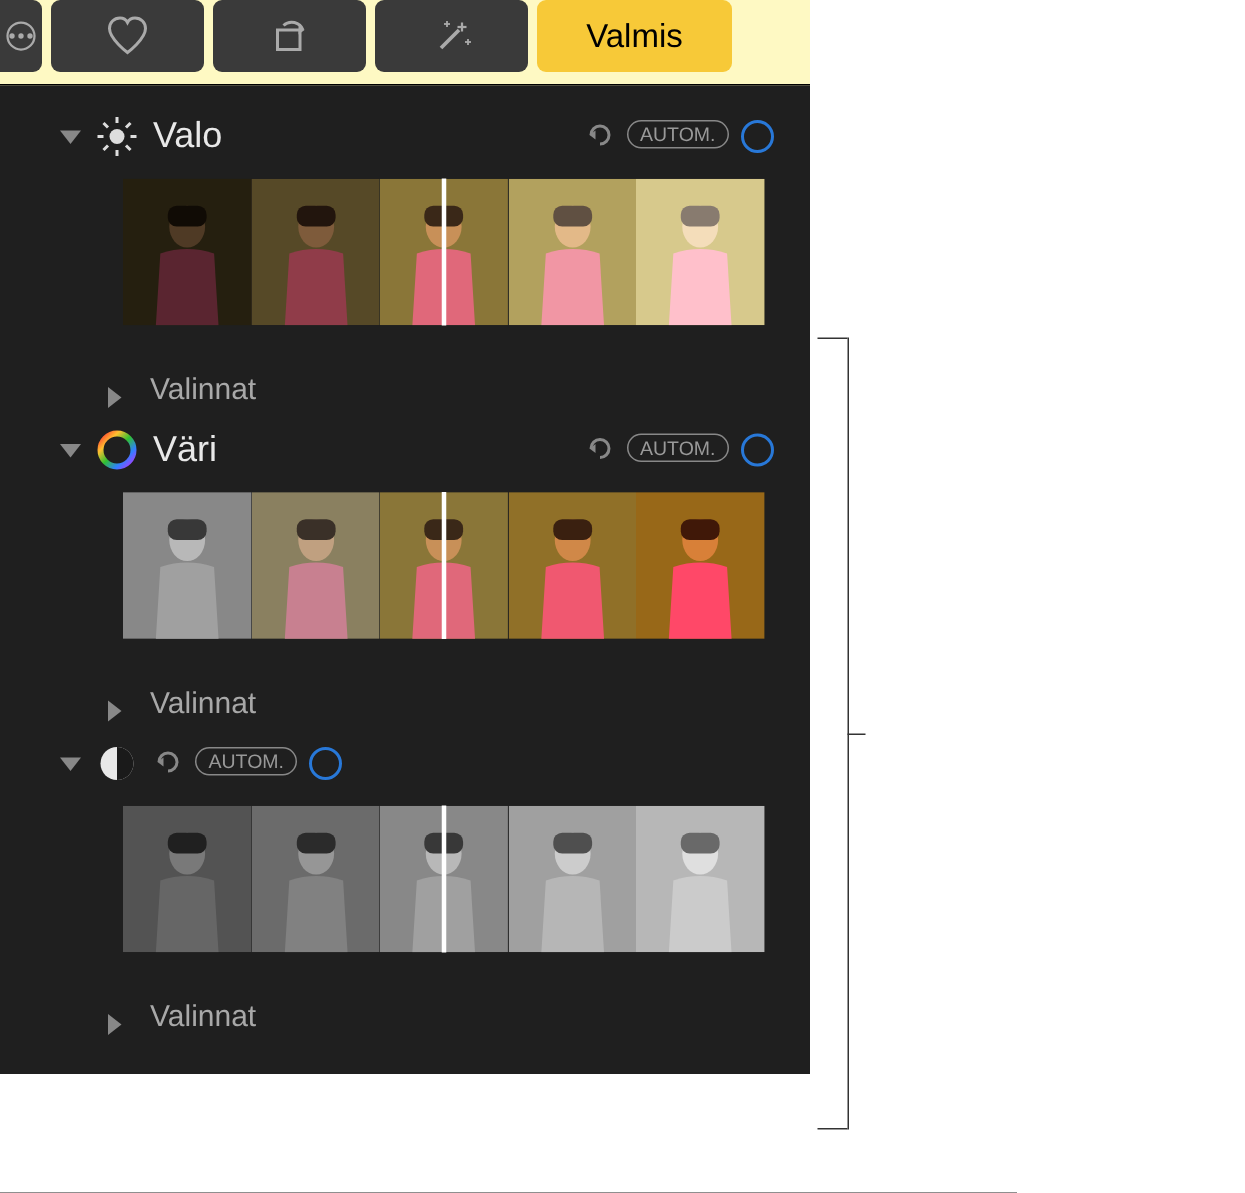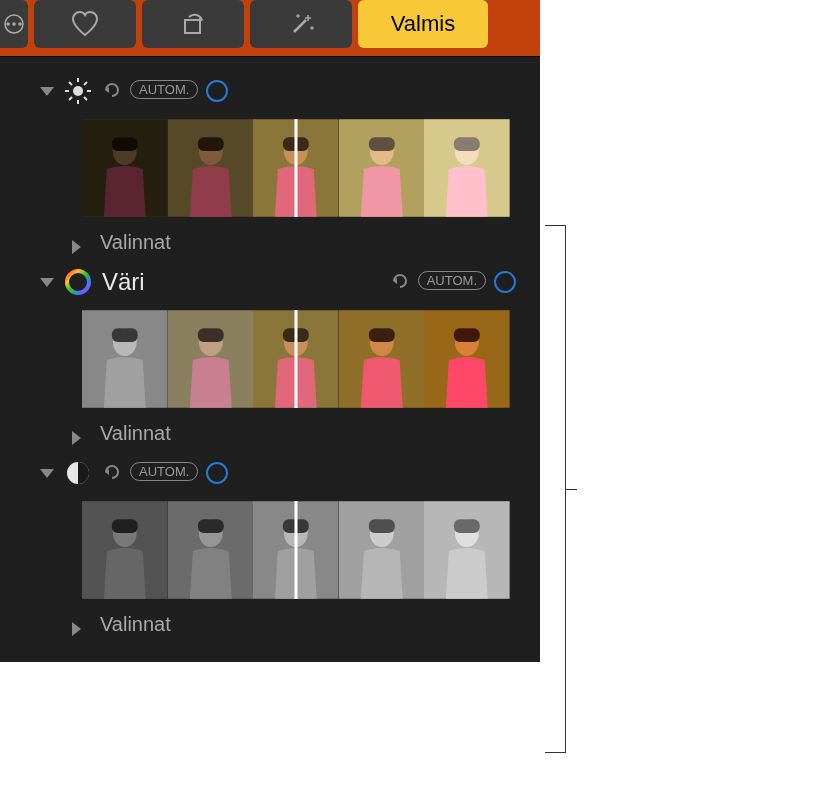--- a/index.html
+++ b/index.html
@@ -5,21 +5,21 @@
     * { margin: 0; padding: 0; box-sizing: border-box; }
     body {
       font-family: -apple-system, BlinkMacSystemFont, "Helvetica Neue", sans-serif;
       background: #ffffff;
       width: 830px;
       height: 795px;
       position: relative;
     }
     .panel {
       width: 540px;
-      background: #c2410c;
+      background: #fef9c3;
       position: relative;
     }
     .toolbar {
       display: flex;
       gap: 6px;
       padding: 0 0 8px 0;
       border-bottom: 1px solid #000;
     }
     .toolbar-btn {
       height: 48px;
@@ -141,21 +141,21 @@
       bottom: 0;
       width: 3px;
       background: #fff;
       transform: translateX(-1.5px);
       pointer-events: none;
     }
     .options-row {
       display: flex;
       align-items: flex-end;
       gap: 12px;
-      margin-top: 14px;
+      margin-top: 32px;
       margin-left: 28px;
       cursor: pointer;
     }
     .options-label {
       color: #a8a8a8;
       font-size: 20px;
     }
     
     .person-svg {
       width: 100%;
@@ -231,20 +231,21 @@
               <line x1="14" y1="23" x2="14" y2="27"></line>
               <line x1="1" y1="14" x2="5" y2="14"></line>
               <line x1="23" y1="14" x2="27" y2="14"></line>
               <line x1="5" y1="5" x2="8" y2="8"></line>
               <line x1="20" y1="20" x2="23" y2="23"></line>
               <line x1="5" y1="23" x2="8" y2="20"></line>
               <line x1="20" y1="8" x2="23" y2="5"></line>
             </g>
           </svg>
         </div>
+        <div class="group-label">Valo</div>
         <div class="group-controls">
           <svg class="undo-btn" width="20" height="20" viewBox="0 0 20 20">
             <path d="M 4 10 A 6 6 0 1 1 10 16" fill="none" stroke="#888" stroke-width="2"></path>
             <path d="M 7 7 L 3 10 L 7 13" fill="#888"></path>
           </svg>
           <button class="auto-btn">AUTOM.</button>
           <div class="status-circle"></div>
         </div>
       </div>
 

